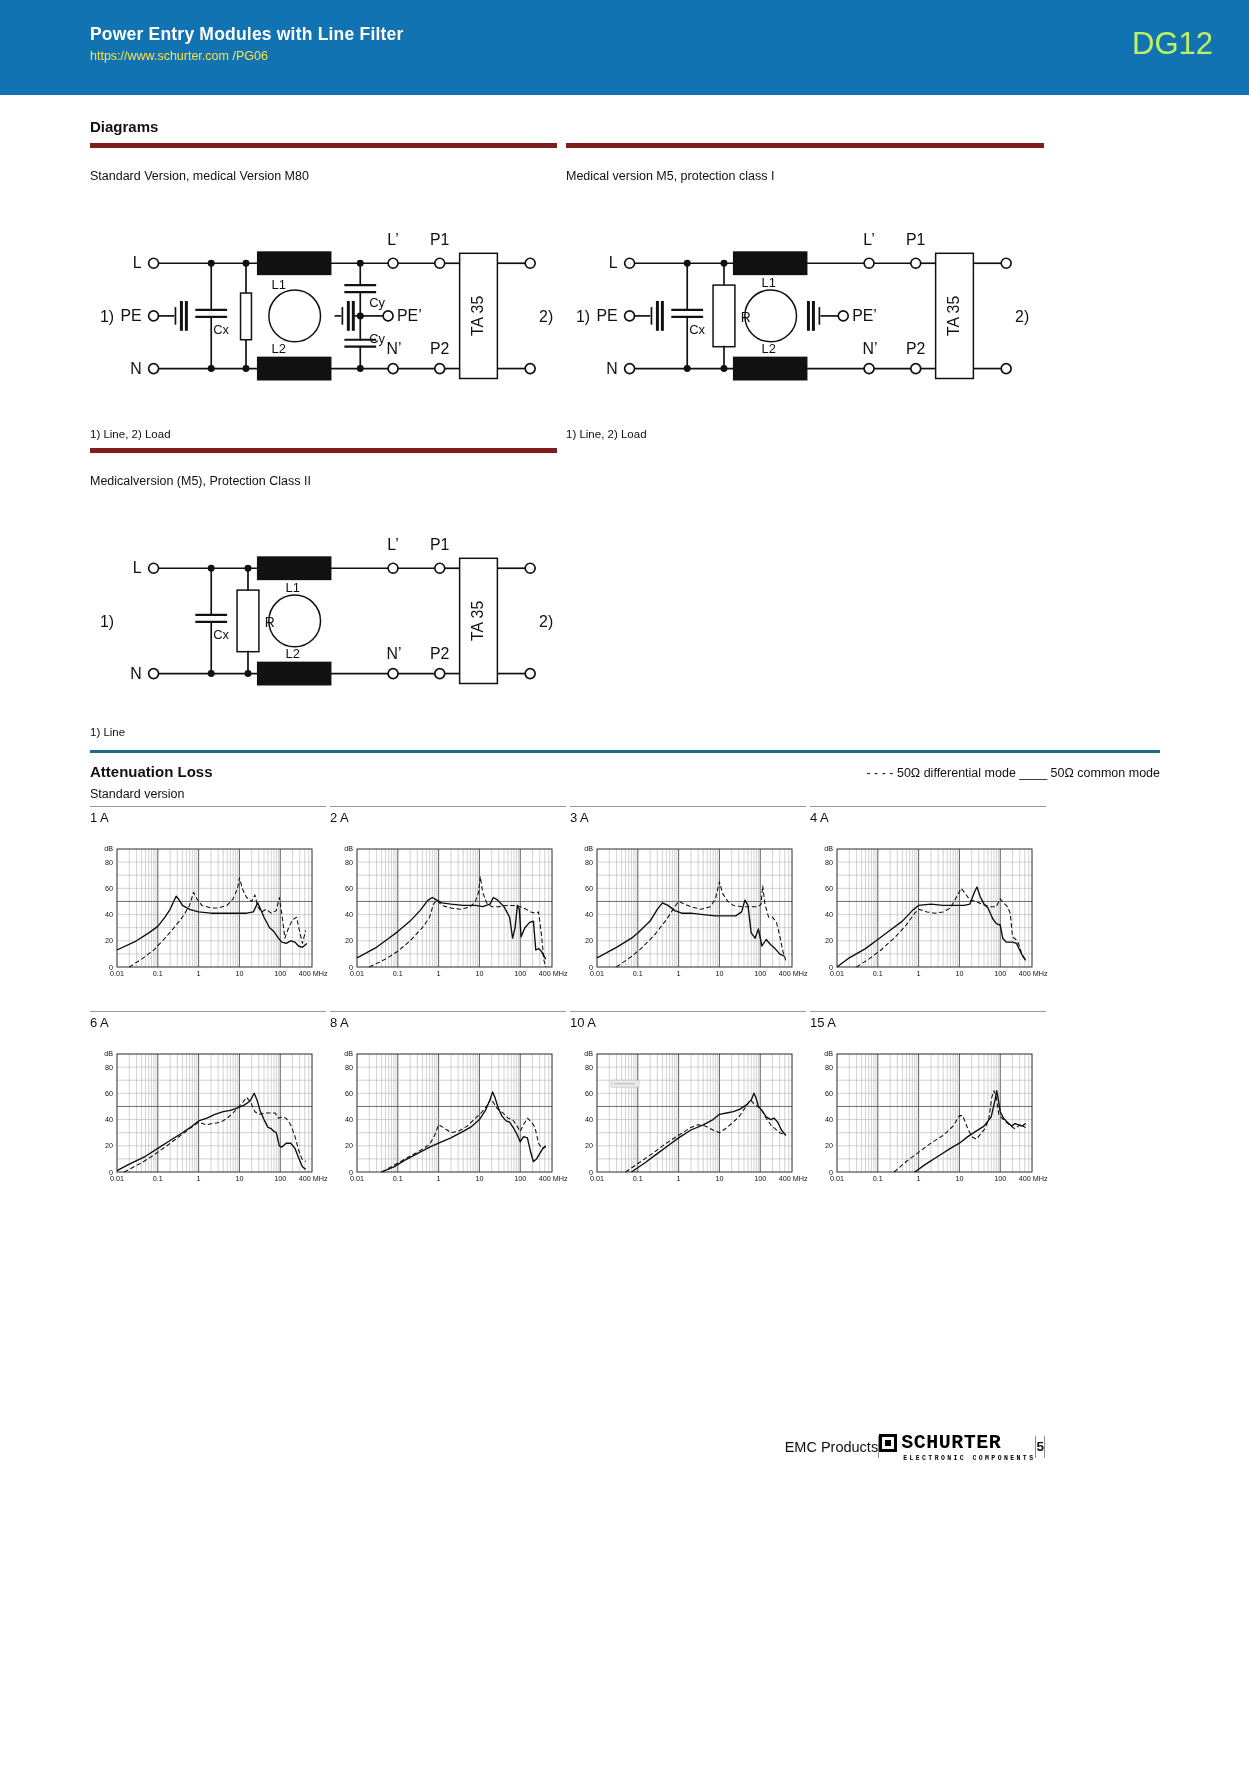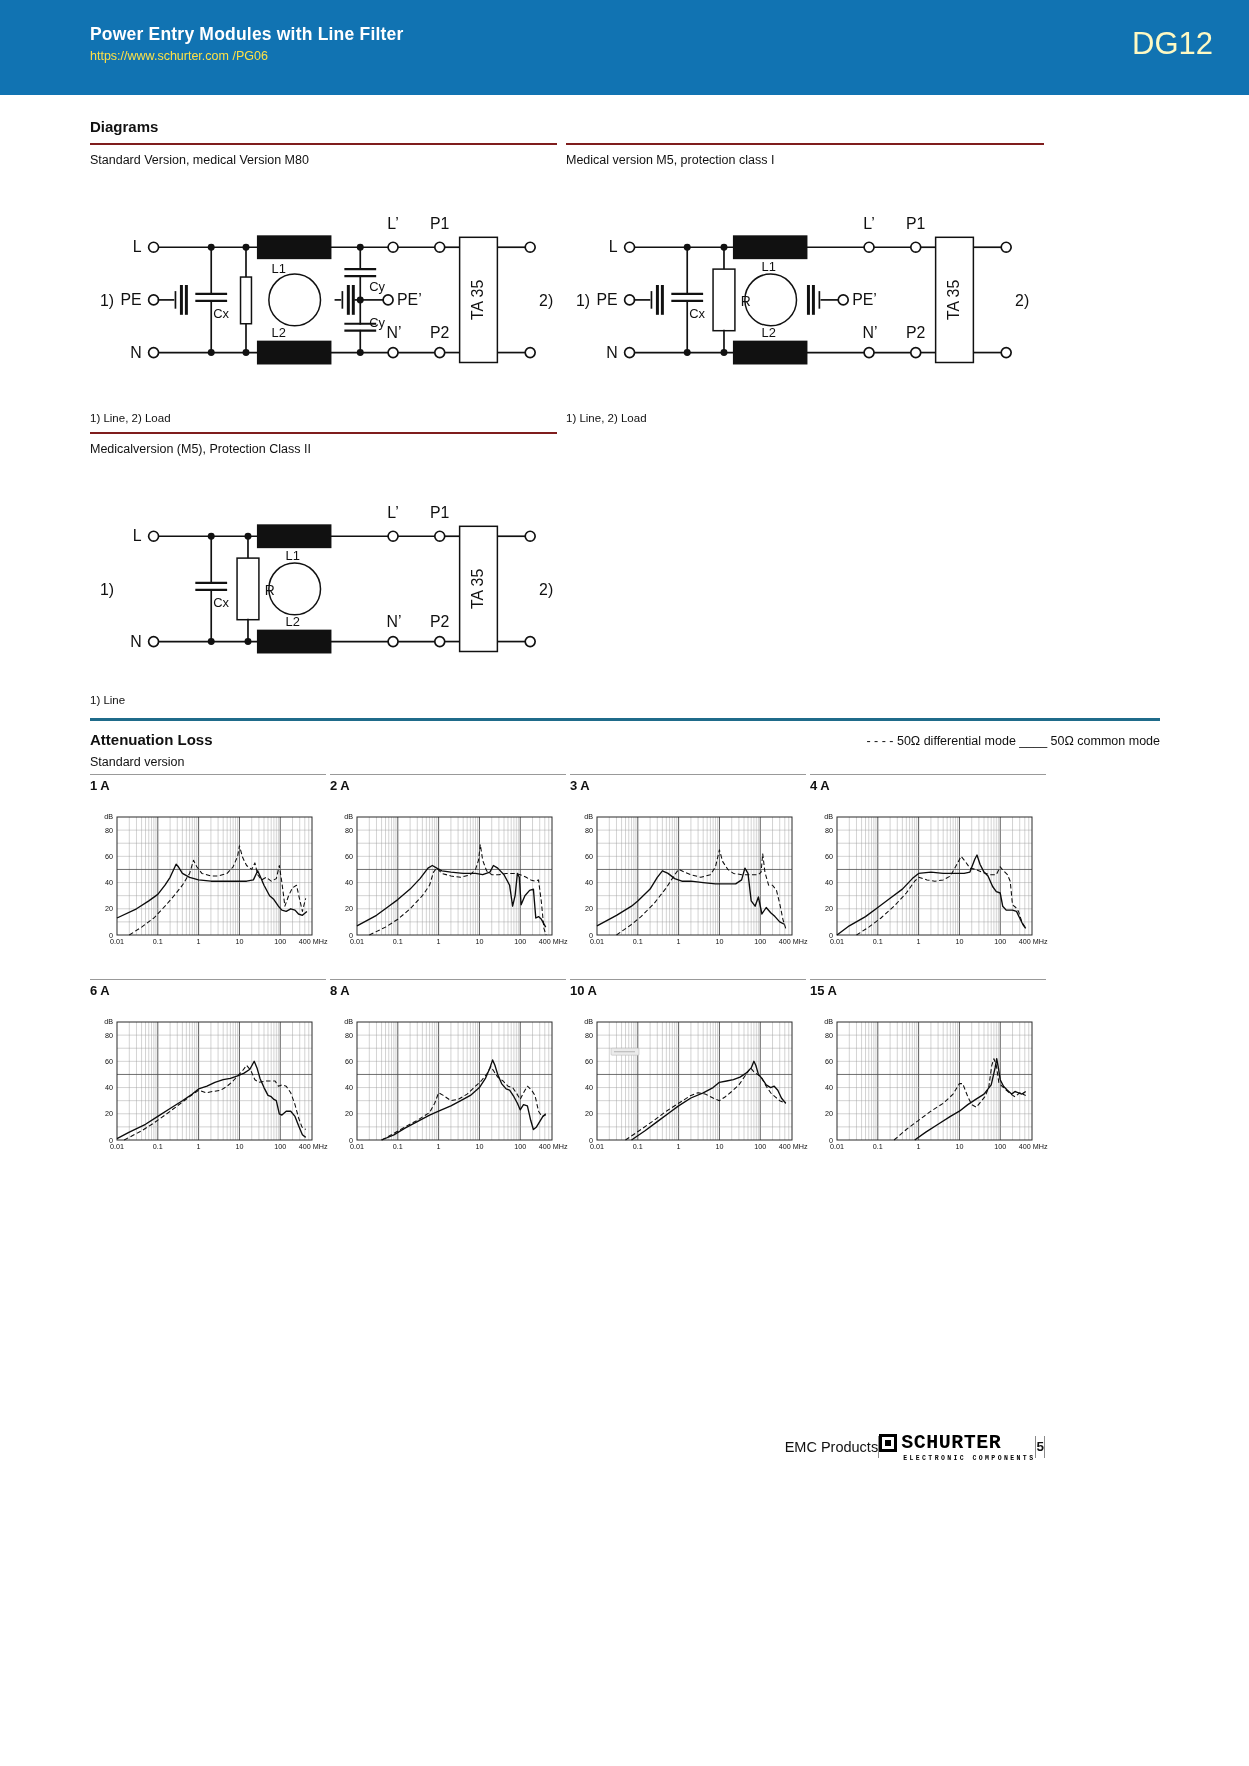--- a/index.html
+++ b/index.html
@@ -4,28 +4,28 @@
 <style>
   html,body{margin:0;padding:0;background:#fff;}
   .page{position:relative;width:1249px;height:1498px;background:#fff;overflow:hidden;
         font-family:"Liberation Sans",sans-serif;color:#1a1a1a;}
   
   .topbar{height:95px;background:#1173b2;box-sizing:border-box;
           display:flex;justify-content:space-between;align-items:flex-start;
           padding:24px 36px 0 90px;}
   .doc-title{color:#fff;font-size:17.5px;font-weight:bold;letter-spacing:.2px;}
   .doc-url{color:#fde047;font-size:12.5px;margin-top:4px;}
-  .doc-code{color:#fef9c3;font-size:31px;font-weight:500;line-height:1;margin-top:4px;text-align:center;}
+  .doc-code{color:#bef264;font-size:31px;font-weight:500;line-height:1;margin-top:4px;text-align:center;}
   
   .content{padding:0 89px 0 90px;}
   .section-title{margin:23px 0 8px 0;font-size:15px;font-weight:bold;color:#111;}
   .diagram-grid{display:flex;gap:9px;align-items:flex-start;}
   .dcol1{width:467px;}
   .dcol2{width:478px;margin-right:auto;}
-  .sub-title{border-top:2px solid #7f1d1d;padding-top:8px;font-size:12.5px;color:#111;}
+  .sub-title{border-top:5px solid #7f1d1d;padding-top:21px;font-size:12.5px;color:#111;}
   .circuit{display:block;width:467px;height:175px;margin-top:30px;overflow:visible;}
   .caption{font-size:11.5px;color:#111;margin-top:40px;padding-bottom:8px;}
   .caption.tight{margin-top:30px;padding-bottom:0;line-height:19px;}
   .caption.last{padding-bottom:8px;margin-top:0;}
   
   .circuit .cw{stroke:#111;stroke-width:1.7;fill:none;stroke-linecap:square;}
   .circuit .plate{stroke:#111;stroke-width:2.2;fill:none;}
   .circuit .bar3{stroke:#111;stroke-width:3;fill:none;}
   .circuit .term{fill:#fff;stroke:#111;stroke-width:1.7;}
   .circuit .dot{fill:#111;stroke:none;}
@@ -36,21 +36,21 @@
   .circuit .lbm{font-size:14px;}
   .circuit .lbs{font-size:13px;}
   
   .teal-rule{height:3px;background:#1f6b8a;margin-top:8px;}
   .atten-head{display:flex;justify-content:space-between;align-items:baseline;margin-top:10px;}
   .atten-head h2{margin:0;font-size:15px;font-weight:bold;color:#111;}
   .legend{font-size:12.5px;color:#111;}
   .subtitle{font-size:12.5px;color:#111;margin-top:7px;}
   .charts-grid{display:grid;grid-template-columns:repeat(4,236px);column-gap:4px;row-gap:28px;margin-top:5px;}
   .chart-cell{margin:0;}
-  .chart-cell figcaption{border-top:1px solid #999;padding-top:3px;font-size:13px;color:#111;font-weight:bold;}
+  .chart-cell figcaption{border-top:1px solid #999;padding-top:3px;font-size:13px;color:#111;}
   .atten-chart{display:block;width:236px;height:142px;margin-top:16px;overflow:visible;
                font-family:"Liberation Sans",sans-serif;}
   
   .footer{position:absolute;bottom:36px;right:204px;display:flex;align-items:center;}
   .footer .f-label{font-size:14.5px;color:#111;}
   .footer .vbar{width:1px;height:22px;background:#8a8a8a;display:inline-block;}
   .brand{display:flex;flex-direction:column;font-family:Liberation Mono, monospace;}
   .brand-row{display:flex;align-items:center;gap:4px;}
   .brand-name{font-size:20px;font-weight:bold;letter-spacing:.5px;color:#000;}
   .brand-sub{font-size:6.5px;font-weight:bold;letter-spacing:2.4px;color:#000;margin-top:1px;margin-left:24px;white-space:nowrap;}

